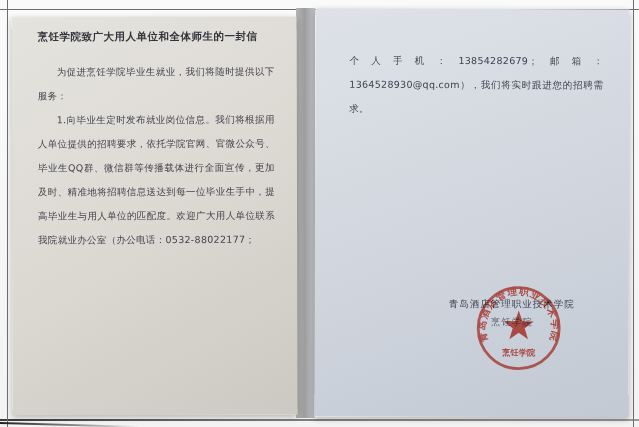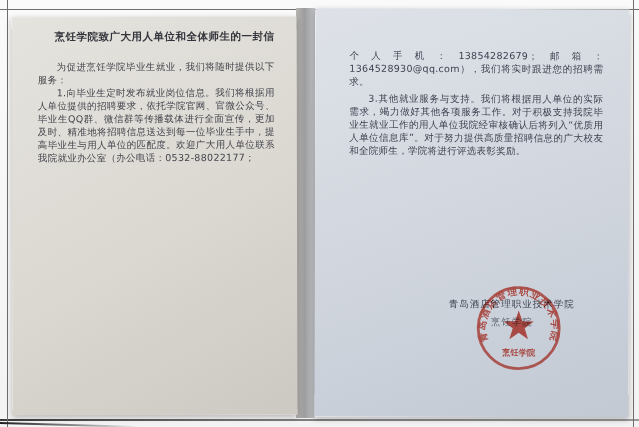--- a/index.html
+++ b/index.html
@@ -32,25 +32,25 @@
     transform:rotate(-.15deg);
     padding:13px 22px 0 26px; box-sizing:border-box;
   }
   .page-right {
     left:315px; top:9px; width:314px; height:408px;
     background:linear-gradient(160deg,#dee2e8 0%,#d2d7df 48%,#c2c9d3 100%);
     transform:rotate(.15deg);
     padding:40px 26px 0 34px; box-sizing:border-box;
   }
   .letter-title {
-    margin:0 0 16px; font-size:10.5px; font-weight:bold; text-align:right;
+    margin:0 0 16px; font-size:10.5px; font-weight:bold; text-align:left;
     letter-spacing:.5px; color:#33343b; white-space:nowrap;
   }
   .para {
-    margin:0; font-size:9.5px; line-height:13px; letter-spacing:.3px;
+    margin:0; font-size:9.5px; line-height:24px; letter-spacing:.3px;
     color:#43444c; text-align:justify;
   }
   .page-right .para { color:#3d4250; margin-bottom:4px; }
   .indent { text-indent:2em; }
 
   .signature {
     position:absolute; left:111px; top:286px; width:172px;
     text-align:center; font-size:9.5px; line-height:18px; color:#3d4250;
     letter-spacing:1px;
   }
@@ -74,21 +74,20 @@
   <div class="corner-shadow"></div>
 
   <div class="page page-left">
     <h1 class="letter-title">烹饪学院致广大用人单位和全体师生的一封信</h1>
     <p class="para indent">为促进烹饪学院毕业生就业，我们将随时提供以下服务：</p>
     <p class="para indent">1.向毕业生定时发布就业岗位信息。我们将根据用人单位提供的招聘要求，依托学院官网、官微公众号、毕业生QQ群、微信群等传播载体进行全面宣传，更加及时、精准地将招聘信息送达到每一位毕业生手中，提高毕业生与用人单位的匹配度。欢迎广大用人单位联系我院就业办公室（办公电话：0532-88022177；</p>
   </div>
 
   <div class="page page-right">
     <p class="para">个人手机：13854282679；邮箱：1364528930@qq.com），我们将实时跟进您的招聘需求。</p>
-    <p class="para indent">3.其他就业服务与支持。我们将根据用人单位的实际需求，竭力做好其他各项服务工作。对于积极支持我院毕业生就业工作的用人单位我院经审核确认后将列入“优质用人单位信息库”。对于努力提供高质量招聘信息的广大校友和全院师生，学院将进行评选表彰奖励。</p>
 
     <div class="signature">
       <div>青岛酒店管理职业技术学院</div>
       <div class="dept">烹饪学院</div>
     </div>
 
     <svg class="seal" viewBox="0 0 100 100">
       <circle cx="50" cy="50" r="46" fill="none" stroke="#cf4337" stroke-width="3.2" opacity=".9"></circle>
       <path id="sealArc" d="M 13.9,61.7 A 38,38 0 1 1 86.1,61.7" fill="none"></path>
       <text font-size="11" fill="#cf4337" letter-spacing="1.5" font-weight="bold">

